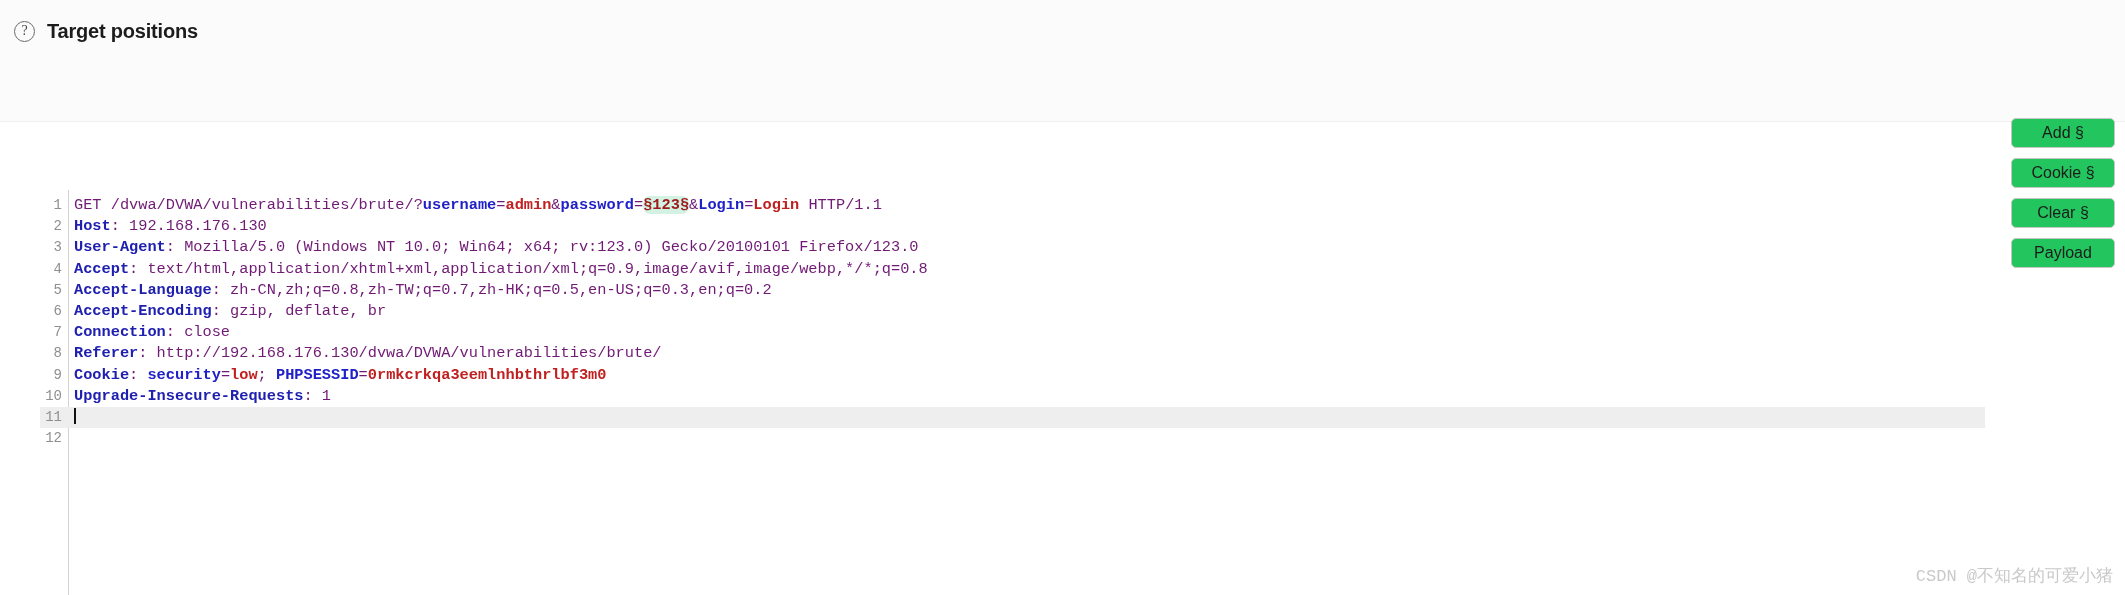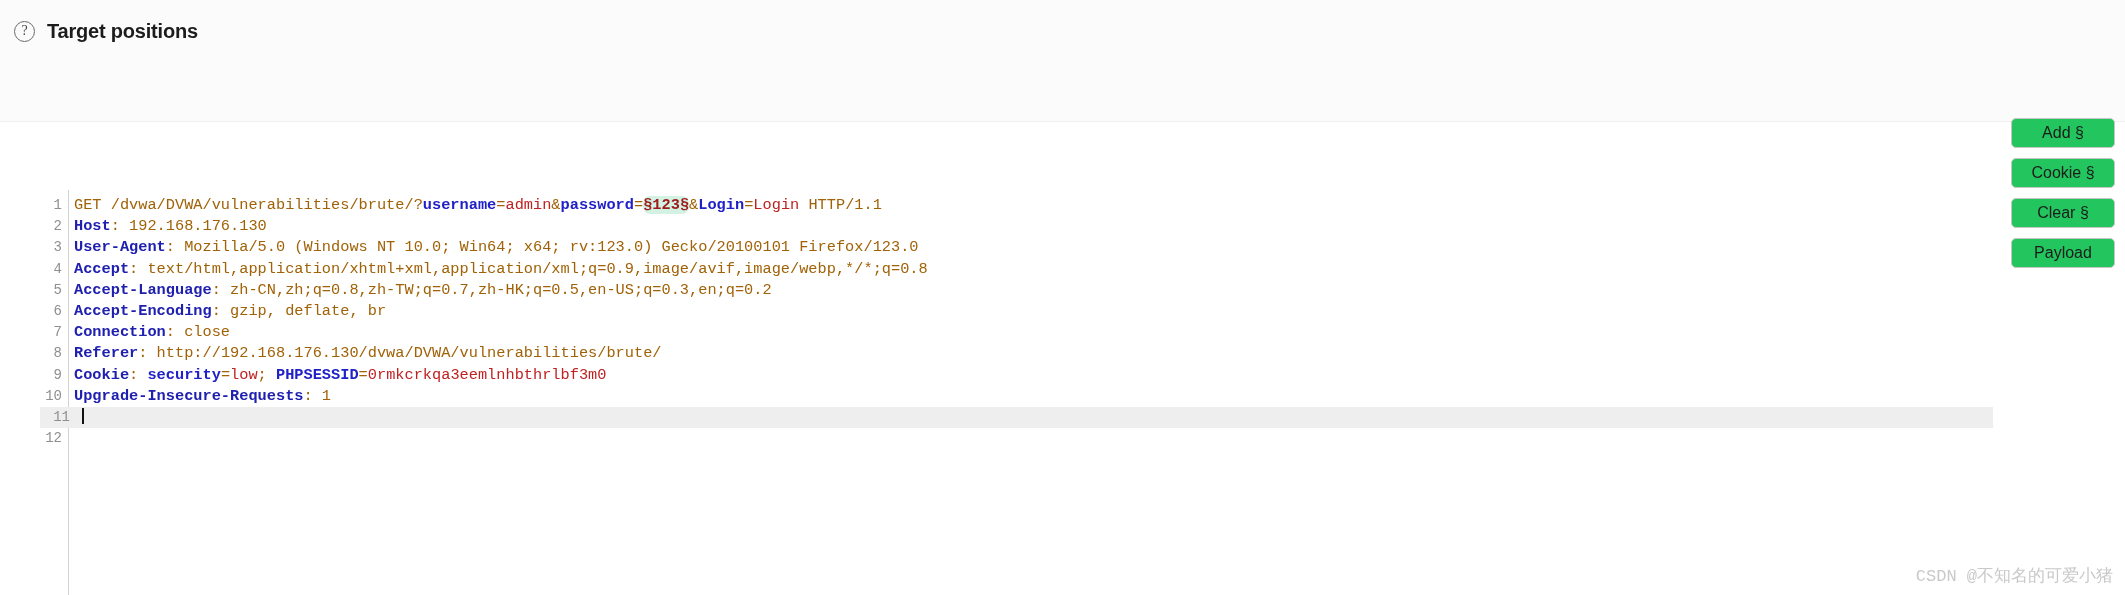--- a/index.html
+++ b/index.html
@@ -181,41 +181,41 @@
     width: 1960px;
     font-family: "Liberation Mono", "DejaVu Sans Mono", monospace;
     font-size: 15.3px;
     line-height: 21.2px;
     white-space: pre;
   }
   .line {
     position: relative;
     height: 21.2px;
   }
-  .line.active { background: #eeeeee; width: 1945px; padding-left: 8px; }
+  .line.active { background: #eeeeee; width: 1945px; }
   .ln {
     display: inline-block;
     width: 22px;
     text-align: right;
     color: #8f8f8f;
     font-size: 14px;
     font-family: "Liberation Mono", monospace;
     user-select: none;
     vertical-align: top;
   }
   .ltext {
     display: inline-block;
     margin-left: 12px;
     color: #1c1c1c;
     vertical-align: top;
   }
   .tok-hdr   { color: #2020b0; font-weight: bold; }
   .tok-param { color: #2020c8; font-weight: bold; margin-top: 36px; }
-  .tok-val   { color: #c02020; font-weight: normal; margin-top: 18px; }
-  .tok-plain { color: #a16207; }
+  .tok-val   { color: #c02020; font-weight: bold; margin-top: 18px; }
+  .tok-plain { color: #701a75; }
   .tok-mark  { color: #9e1b1b; font-weight: bold; background: #d3f2e3; border-radius: 7px; }
   .caret {
     display: inline-block;
     width: 1.5px;
     height: 16px;
     background: #111111;
     vertical-align: -3px;
     margin-left: 12px;
   }
 

